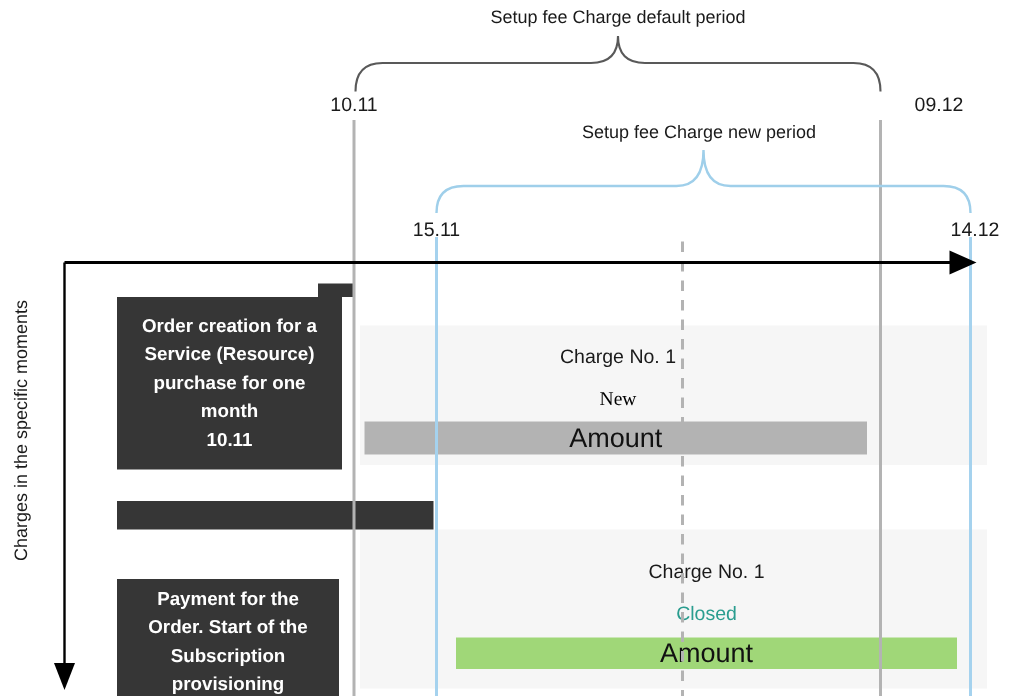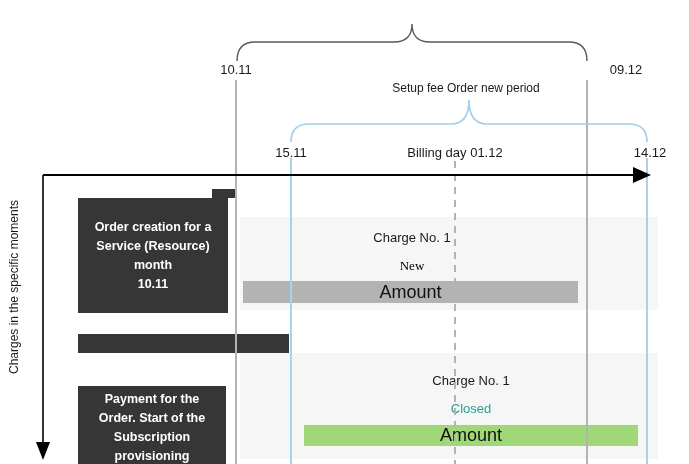--- a/index.html
+++ b/index.html
@@ -36,34 +36,35 @@
   svg.overlay{position:absolute;left:0;top:0;pointer-events:none;}
 </style>
 </head>
 <body>
 
 <div class="canvas">
 
   <div class="band band1" style="background-color: rgb(246, 246, 246);"></div>
   <div class="band band2" style="background-color: rgb(246, 246, 246);"></div>
 
-  <div class="abs centered brace-title" style="left:466px;top:81px;">Setup fee Order new period</div>
+  <div class="abs centered brace-title" style="left:412px;top:4px;">Setup fee Charge default period</div>
+  <div class="abs centered brace-title" style="left:466px;top:81px;">Setup fee Charge new period</div>
 
   <div class="abs centered date-label" style="left:236px;top:62px;">10.11</div>
   <div class="abs centered date-label" style="left:590px;top:62px;margin-left:36px;">09.12</div>
   <div class="abs centered date-label" style="left:291px;top:145px;">15.11</div>
-  <div class="abs centered date-label" style="left:455px;top:145px;">Billing day 01.12</div>
   <div class="abs centered date-label" style="left:650px;top:145px;">14.12</div>
 
   <div class="y-axis-label">Charges in the specific moments</div>
 
   <div class="abs event-tab-1" style="background-color: rgb(54, 54, 54);"></div>
   <div class="event-box event-box-1" style="background-color: rgb(54, 54, 54);">
     <div>Order creation for a</div>
     <div>Service (Resource)</div>
+    <div>purchase for one</div>
     <div>month</div>
     <div>10.11</div>
   </div>
 
   <div class="abs event-tab-2" style="background-color: rgb(54, 54, 54);"></div>
   <div class="event-box event-box-2" style="background-color: rgb(54, 54, 54);">
     <div>Payment for the</div>
     <div>Order. Start of the</div>
     <div>Subscription</div>
     <div>provisioning</div>

